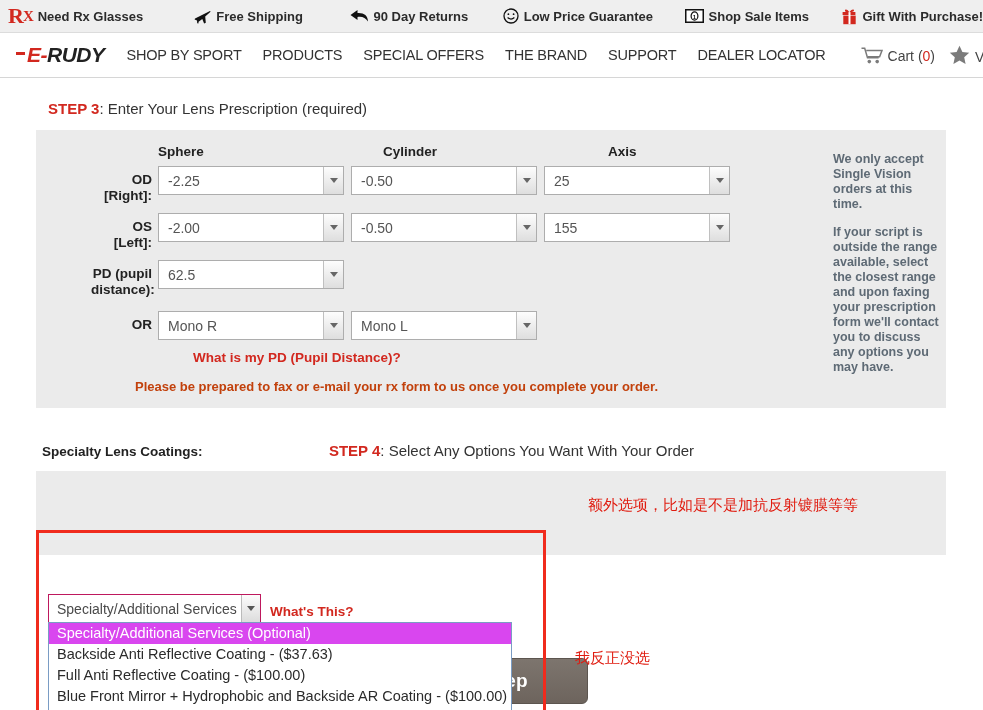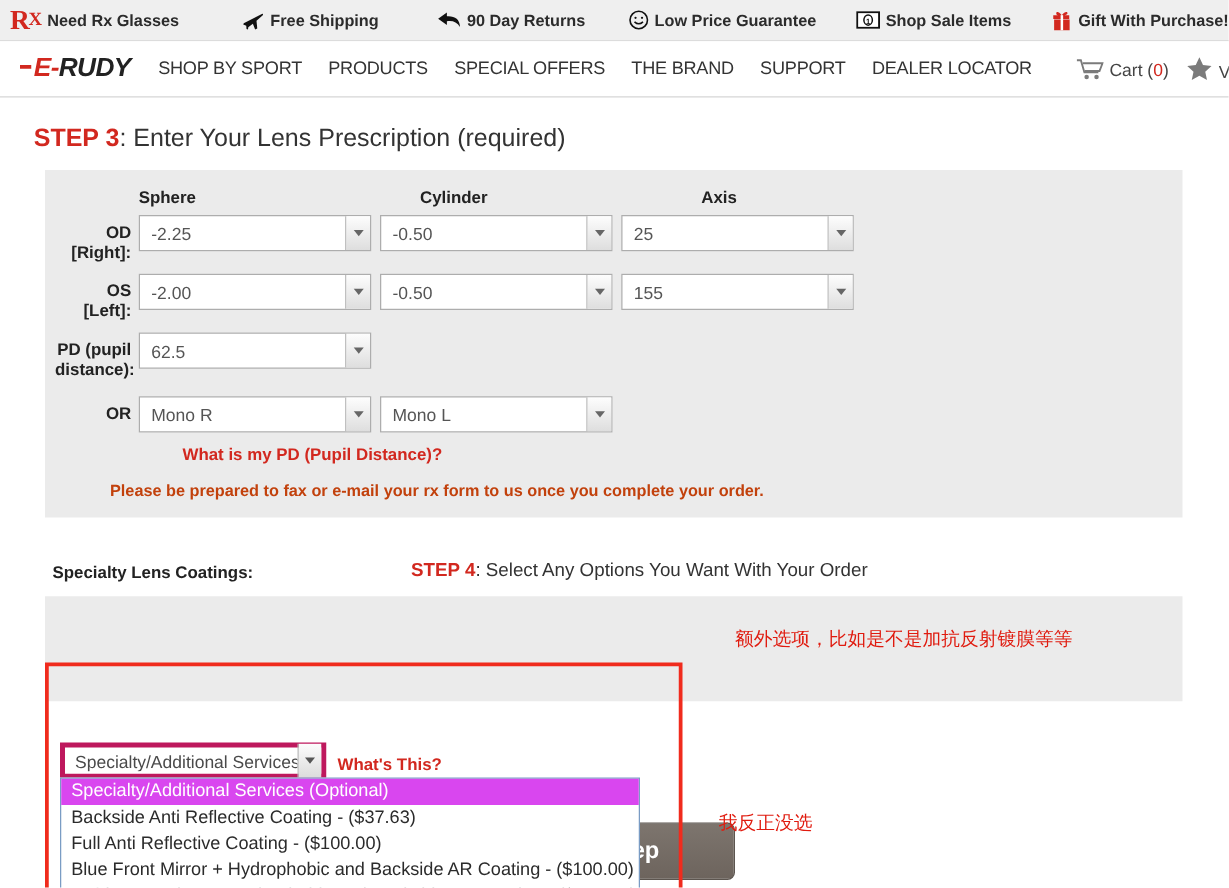--- a/index.html
+++ b/index.html
@@ -87,34 +87,34 @@
     font-size: 14px;
   }
   .nav-right .nr-item { display: flex; align-items: flex-end; margin-left: 14px; white-space: nowrap; }
   .nav-right .nr-item .ic { margin-right: 5px; display: inline-flex; }
   .cart-count { color: #d2281f; }
 
   
   .content { position: relative; padding: 22px 0 0 0; }
 
   .step-heading {
-    font-size: 20px;
+    font-size: 15px;
     color: #333;
-    margin: 0 0 13px 27px;
+    margin: 0 0 13px 48px;
   }
   .step-heading b { color: #d2281f; font-weight: bold; }
 
   .panel {
     margin-left: 36px;
     width: 910px;
     background: #ebebeb;
     padding: 14px 0 10px 0;
   }
 
-  .rx-grid { display: flex; }
+  .rx-grid { display: flex; padding-left: 47px; }
   .rx-left { width: 780px; padding-left: 8px; }
   .rx-right {
     width: 130px;
     font-size: 12.5px;
     font-weight: bold;
     color: #5e6a75;
     line-height: 15px;
     padding-top: 8px;
     padding-right: 6px;
   }
@@ -218,21 +218,21 @@
     color: #e01b0f;
     font-family: "DejaVu Sans", sans-serif;
     white-space: nowrap;
   }
 
   .coat-select {
     position: absolute;
     left: 48px; top: 516px;
     width: 213px; height: 29px;
     background: #fff;
-    border: 4px solid #be185d;
+    border: 1px solid #be185d;
     display: flex; align-items: center;
     z-index: 30;
   }
   .coat-select .val {
     flex: 1; padding-left: 8px;
     font-size: 14px; color: #4a4a4a;
     white-space: nowrap; overflow: hidden;
   }
   .coat-select .arrowbox {
     width: 19px; height: 27px;
@@ -479,20 +479,24 @@
           <div class="sel">
             <span class="val">Mono L</span>
             <span class="arrowbox"></span>
           </div>
         </div>
 
         <div class="pd-link">What is my PD (Pupil Distance)?</div>
         <div class="fax-note">Please be prepared to fax or e-mail your rx form to us once you complete your order.</div>
       </div>
 
+      <div class="rx-right">
+        <p>We only accept Single Vision orders at this time.</p>
+        <p>If your script is outside the range available, select the closest range and upon faxing your prescription form we'll contact you to discuss any options you may have.</p>
+      </div>
     </div>
   </div>
 
   <div class="step4-wrap">
     <div class="step4-heading">
       <b>STEP 4</b><span>: Select Any Options You Want With Your Order</span>
     </div>
 
     <div class="panel4">
       <div class="coat-label">Specialty Lens Coatings:</div>

